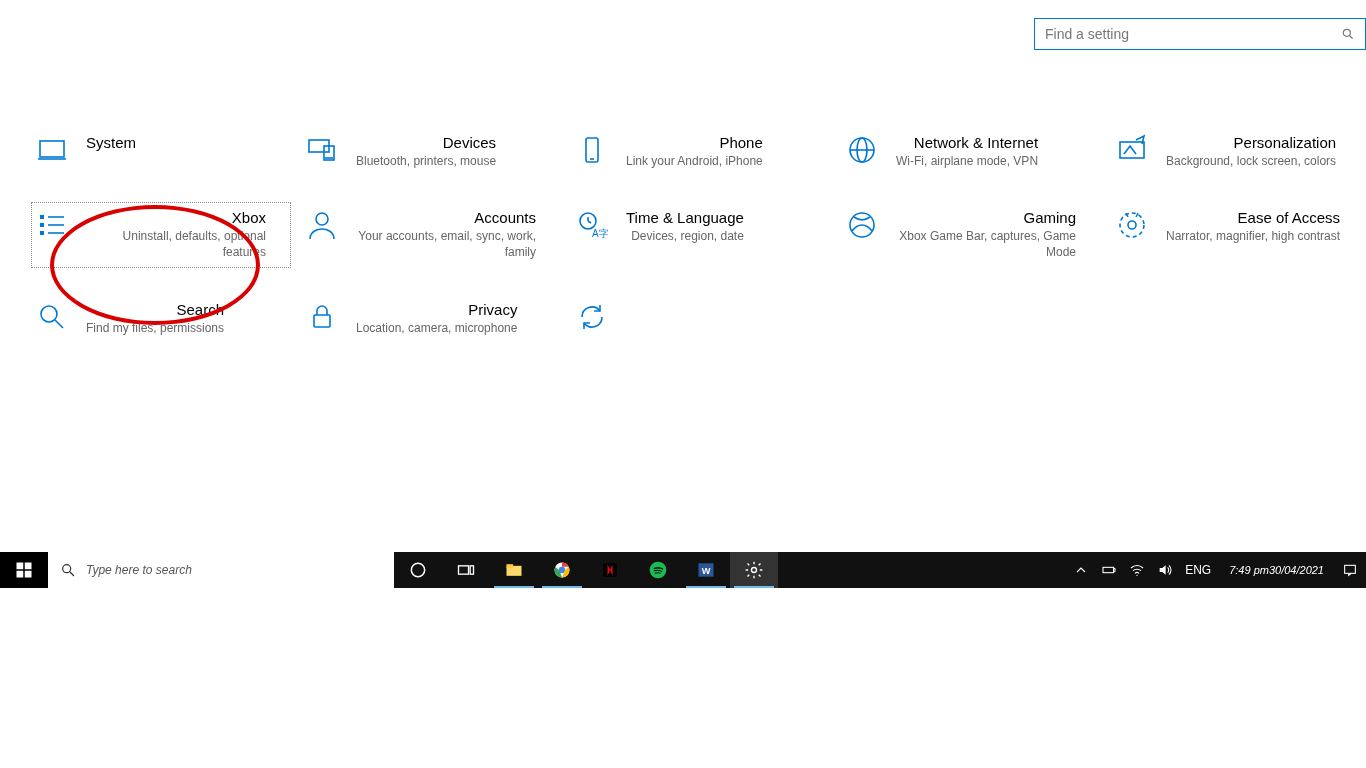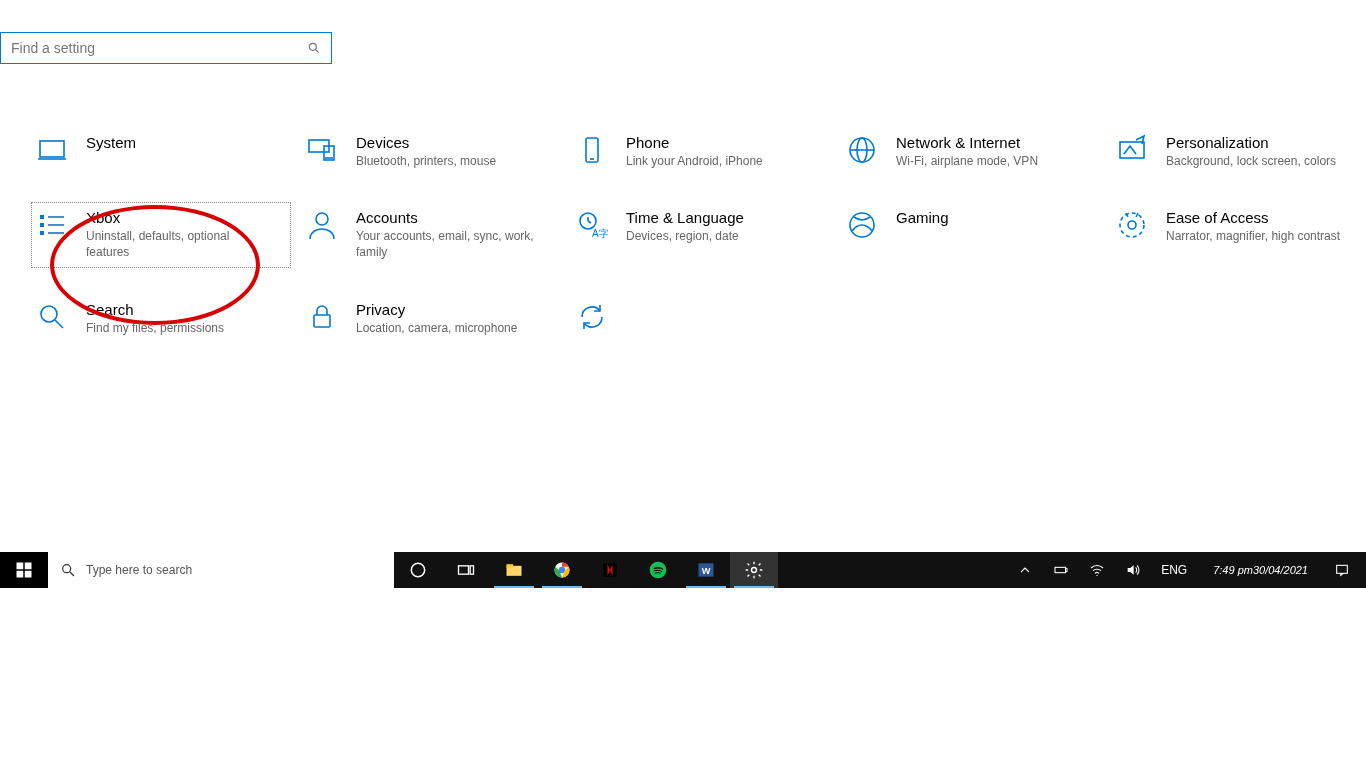--- a/index.html
+++ b/index.html
@@ -1,41 +1,41 @@
 <!DOCTYPE html>
 <html><head>
 <meta charset="utf-8">
 <style>
   * { box-sizing: border-box; margin: 0; padding: 0; }
   html, body { width: 1366px; height: 768px; font-family: "Segoe UI", Arial, sans-serif; background: #fff; overflow: hidden; }
   .settings-page { width: 100%; height: 586px; background: #fff; position: relative; }
-  .search-wrap { width: 100%; display: flex; justify-content: flex-start; padding-top: 32px; }
+  .search-wrap { width: 100%; display: flex; justify-content: flex-end; padding-top: 18px; }
   .search-box { width: 332px; height: 32px; border: 1px solid #0078d4; display: flex; align-items: center; padding: 0 10px; }
   .search-box input { flex: 1; border: none; outline: none; font-size: 14px; color: #555; background: transparent; }
   .search-box input::placeholder { color: #777; }
   .search-icon { width: 14px; height: 14px; color: #777; }
-  .grid { position: absolute; top: 128px; left: 32px; width: 1310px; display: grid; grid-template-columns: repeat(5, 258px); column-gap: 12px; row-gap: 28px; }
+  .grid { position: absolute; top: 128px; left: 32px; width: 1310px; display: grid; grid-template-columns: repeat(5, 258px); column-gap: 12px; row-gap: 28px; text-align: right; }
   .tile { display: flex; align-items: flex-start; gap: 18px; padding: 6px 4px; cursor: pointer; position: relative; }
   .tile.selected { outline: 1px dotted #888; outline-offset: 0; }
   .tile-icon { width: 32px; height: 32px; color: #0369a1; flex-shrink: 0; display:flex; align-items:center; justify-content:center; }
   .tile-icon svg { width: 32px; height: 32px; stroke: #0078d4; fill: none; stroke-width: 1.6; }
   .tile-text { display: flex; flex-direction: column; }
   .tile-title { font-size: 15px; color: #000; margin-bottom: 2px; }
   .tile-desc { font-size: 12px; color: #666; line-height: 1.35; max-width: 180px; }
   .highlight-oval { position: absolute; left: 50px; top: 205px; width: 210px; height: 120px; border: 4px solid #d80000; border-radius: 50%; pointer-events: none; }
   
   .taskbar { position: absolute; left: 0; top: 552px; width: 1366px; height: 36px; background: #111; display: flex; align-items: stretch; color: #fff; font-size: 12px; }
   .start-btn { width: 48px; background: #000; display:flex; align-items:center; justify-content:center; }
   .start-btn svg { width: 18px; height: 18px; fill: #fff; }
-  .tb-search { width: 346px; background: #fff; display: flex; align-items: center; padding: 0 12px; gap: 10px; color: #555; }
+  .tb-search { width: 346px; background: #fff; display: flex; align-items: center; padding: 0 12px; gap: 10px; color: #555; font-style: italic; }
   .tb-search svg { width: 16px; height: 16px; stroke: #333; fill:none; stroke-width:1.8; }
   .tb-item { width: 48px; display:flex; align-items:center; justify-content:center; position:relative; }
   .tb-item svg { width: 20px; height: 20px; }
   .tb-item.running::after { content:""; position:absolute; bottom:0; left:4px; right:4px; height:2px; background:#76b9ed; }
-  .tray { margin-left: auto; display:flex; align-items:center; gap: 20px; padding-right: 16px; }
+  .tray { margin-left: auto; display:flex; align-items:center; gap: 12px; padding-right: 8px; }
   .tray-item { display:flex; align-items:center; justify-content:center; font-size:11px; color:#fff; }
   .tray-item svg { width:16px; height:16px; stroke:#fff; fill:none; stroke-width:1.6; }
   .clock { text-align:center; line-height:1.1; font-size:11px; padding: 0 6px; font-style: italic; }
   .lang { font-size: 12px; }
 </style>
 </head>
 <body>
 
 <div class="settings-page">
   <div class="search-wrap">
@@ -165,20 +165,21 @@
     <div class="tile">
       <div class="tile-icon">
           <svg viewBox="0 0 32 32">
             <circle cx="16" cy="16" r="12"></circle>
             <path d="M8 8 C14 12 18 12 24 8"></path>
             <path d="M6 22 C12 14 20 14 26 22"></path>
           </svg>
         </div>
       <div class="tile-text">
           <div class="tile-title">Gaming</div>
+          <div class="tile-desc">Xbox Game Bar, captures, Game Mode</div>
         </div>
     </div>
 
     <div class="tile">
       <div class="tile-icon">
           <svg viewBox="0 0 32 32">
             <circle cx="16" cy="16" r="12" stroke-dasharray="4 3"></circle>
             <path d="M20 8 L22 4"></path>
             <path d="M12 8 L10 4"></path>
             <circle cx="16" cy="16" r="4"></circle>

